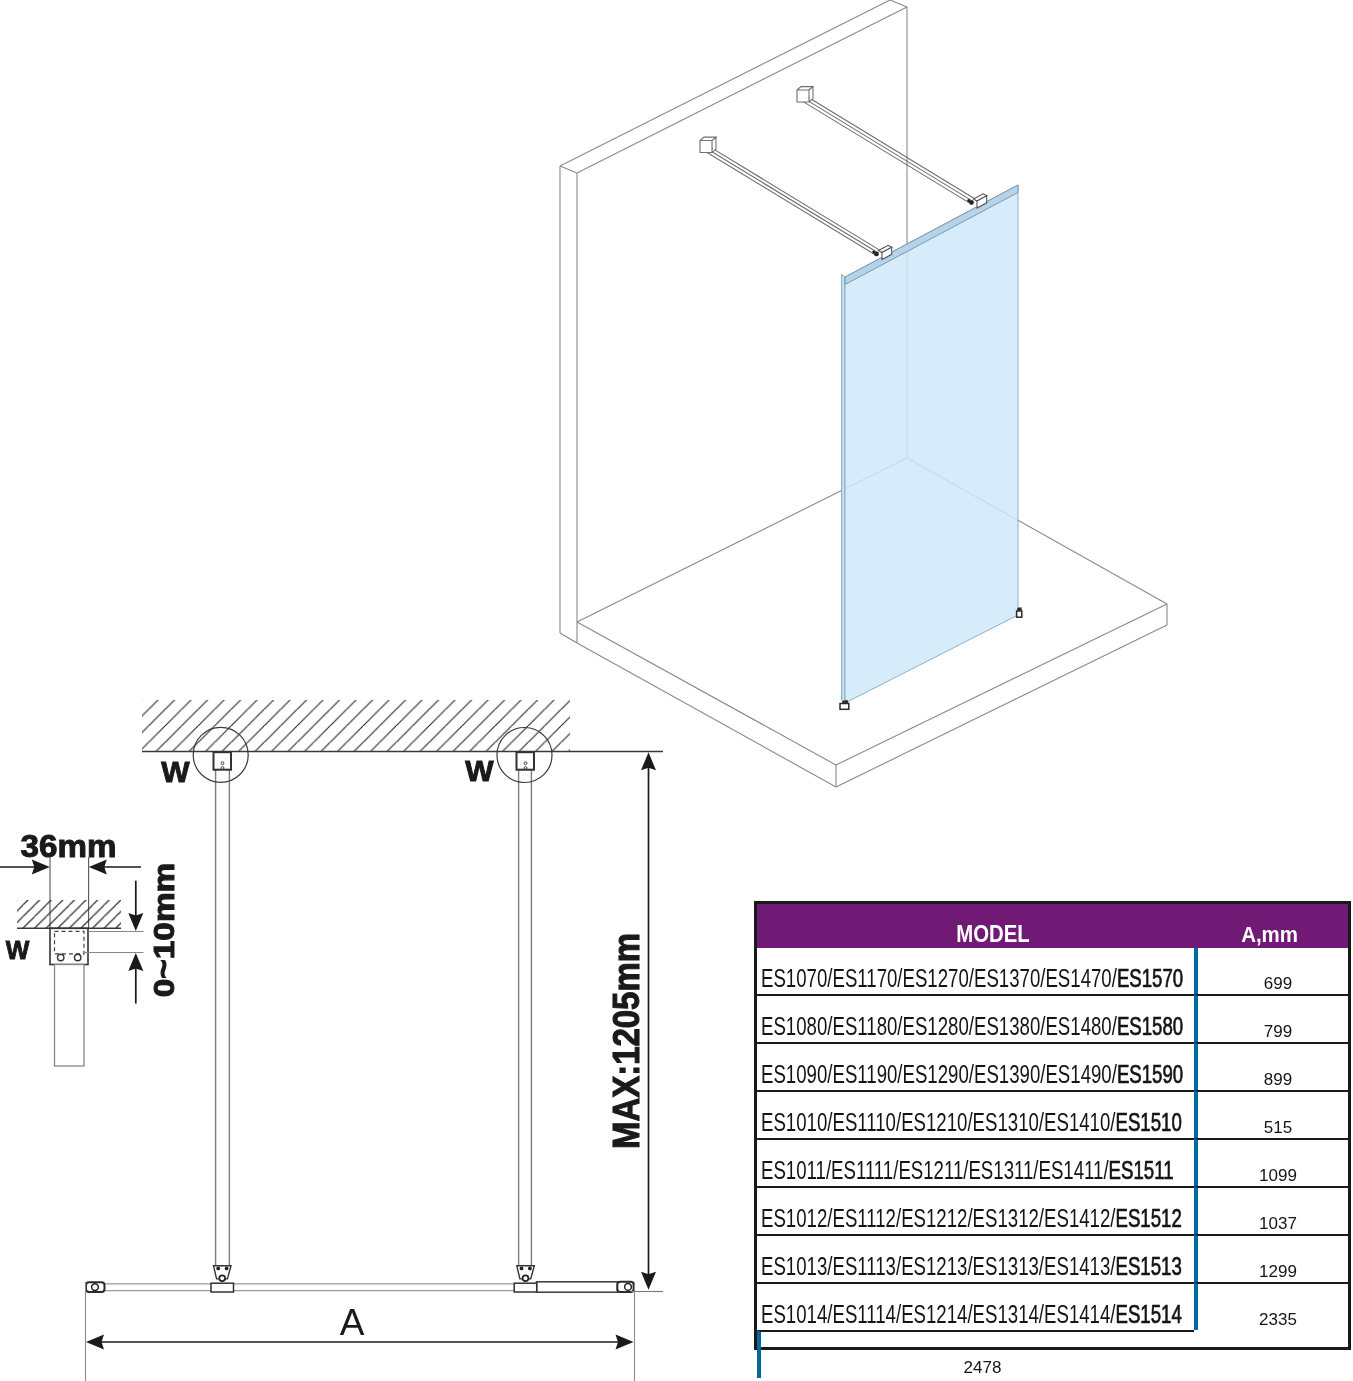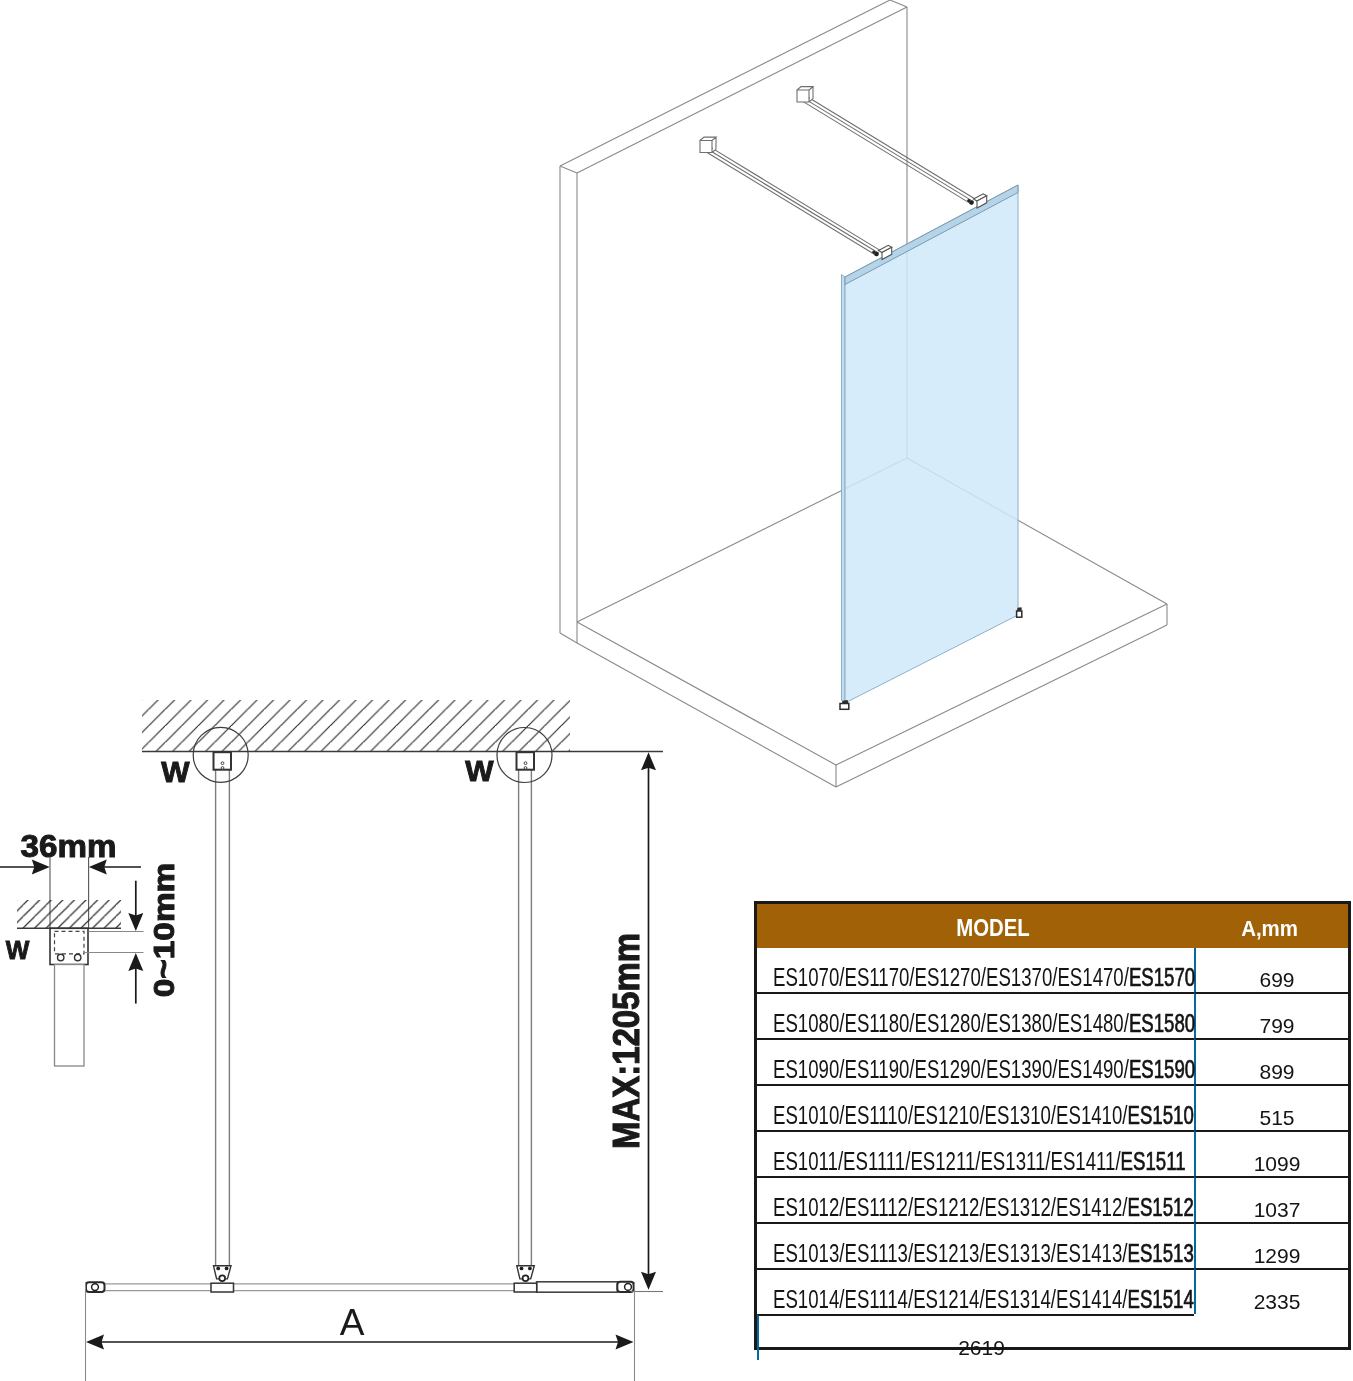--- a/index.html
+++ b/index.html
@@ -2,27 +2,27 @@
 <html><head>
 <meta charset="utf-8">
 <style>
   html,body{margin:0;padding:0;background:#fff;}
   #page{position:relative;width:1353px;height:1381px;background:#fff;overflow:hidden;
         font-family:"Liberation Sans",sans-serif;-webkit-font-smoothing:antialiased;}
   svg text{font-family:"Liberation Sans",sans-serif;}
   #tbl{position:absolute;left:754px;top:901px;width:597px;height:449px;
        border:3px solid #1b1918;box-sizing:border-box;background:#fff;
        display:grid;grid-template-columns:437px 1fr;grid-template-rows:44.3px repeat(9,1fr);}
-  #tbl .hc{background:#a16207;color:#fff;font-weight:bold;font-size:22px;
-       display:flex;align-items:center;justify-content:center;padding-top:5px;box-sizing:border-box;}
+  #tbl .hc{background:#701a75;color:#fff;font-weight:bold;font-size:22px;
+       display:flex;align-items:flex-end;justify-content:center;padding-top:5px;box-sizing:border-box;}
   #tbl .mc{display:flex;align-items:center;border-top:2px solid #1b1918;
-       font-size:25px;color:#141414;white-space:nowrap;padding-left:16px;}
+       font-size:25px;color:#141414;white-space:nowrap;padding-left:4px;}
   #tbl .nc{display:flex;align-items:center;justify-content:center;
-       border-top:2px solid #1b1918;border-left:2px solid #0369a1;
-       font-size:21px;color:#141414;padding-top:20px;padding-left:10px;box-sizing:border-box;}
+       border-top:2px solid #1b1918;border-left:4px solid #0369a1;
+       font-size:17px;color:#141414;padding-top:26px;padding-left:10px;box-sizing:border-box;}
   #tbl b{font-weight:normal;-webkit-text-stroke:0.7px #141414;}
   #tbl .mc span{display:inline-block;transform:scaleX(0.745);transform-origin:0 50%;
        padding-top:14px;}
 </style>
 </head>
 <body>
 <div id="page">
 <svg width="1353" height="1381" viewBox="0 0 1353 1381" style="position:absolute;left:0;top:0">
 <defs>
 <pattern id="h16" width="16.5" height="16.5" patternUnits="userSpaceOnUse">
@@ -210,15 +210,15 @@
       </div>
   <div class="nc">1037</div>
   <div class="mc">
         <span>ES1013/ES1113/ES1213/ES1313/ES1413/<b>ES1513</b></span>
       </div>
   <div class="nc">1299</div>
   <div class="mc">
         <span>ES1014/ES1114/ES1214/ES1314/ES1414/<b>ES1514</b></span>
       </div>
   <div class="nc">2335</div>
-  <div class="nc">2619</div>
+  <div class="nc">2478</div>
 </div>
 </div>
 
 </body></html>

